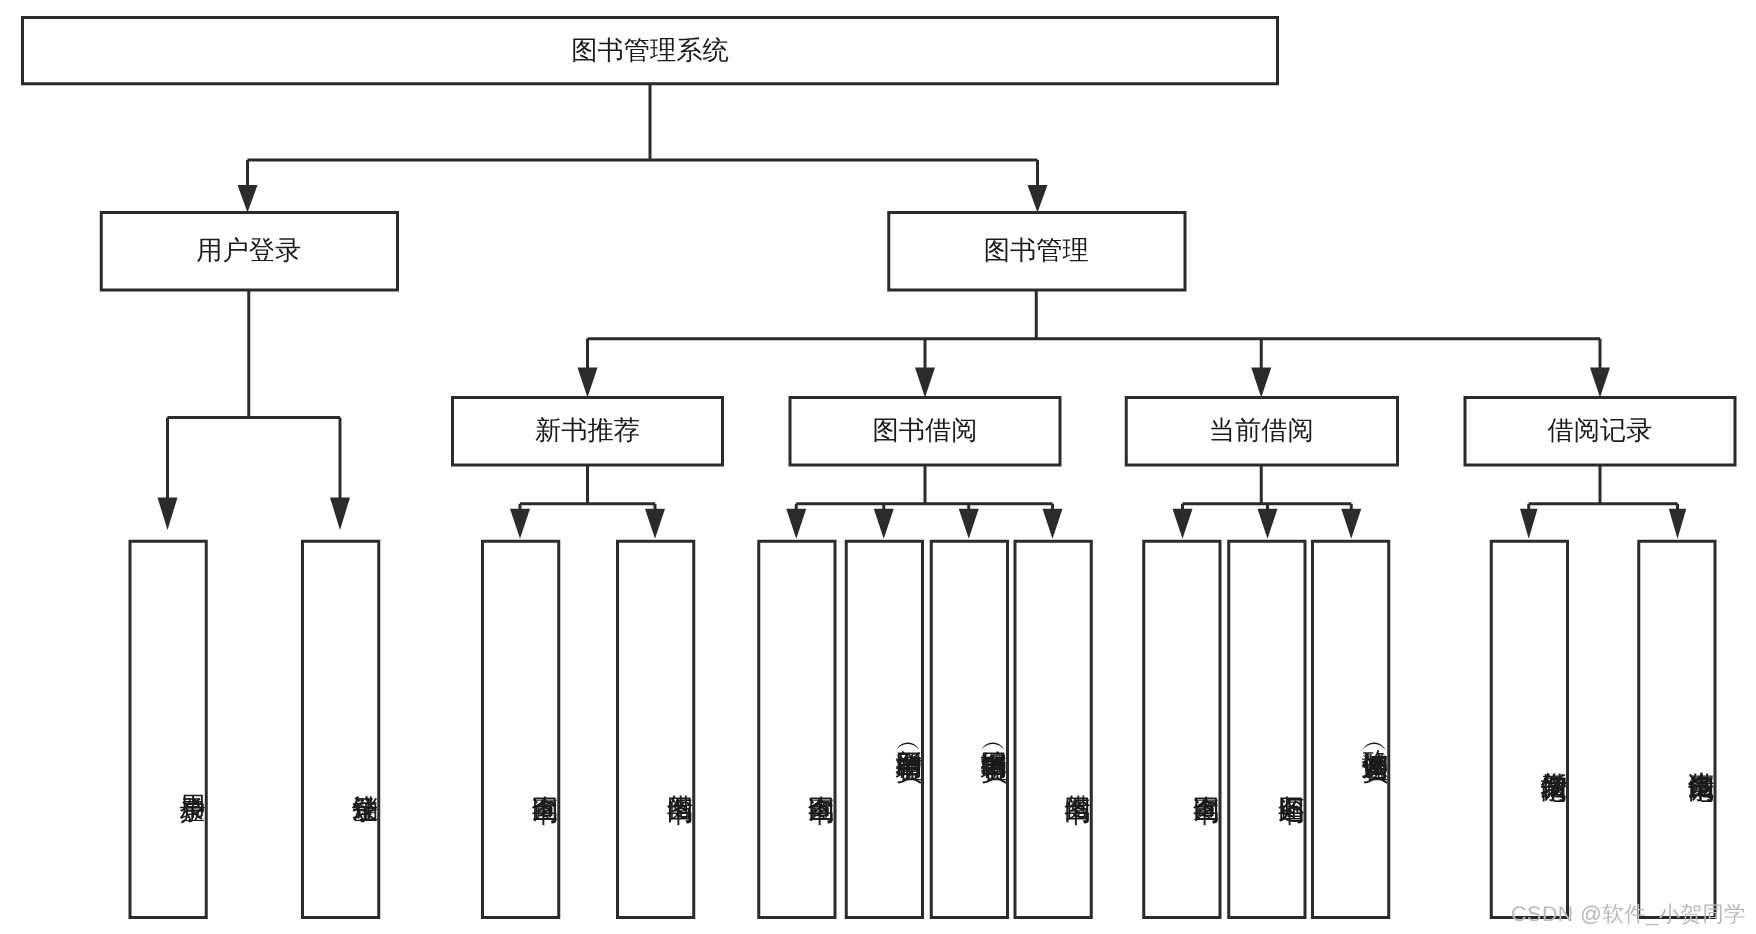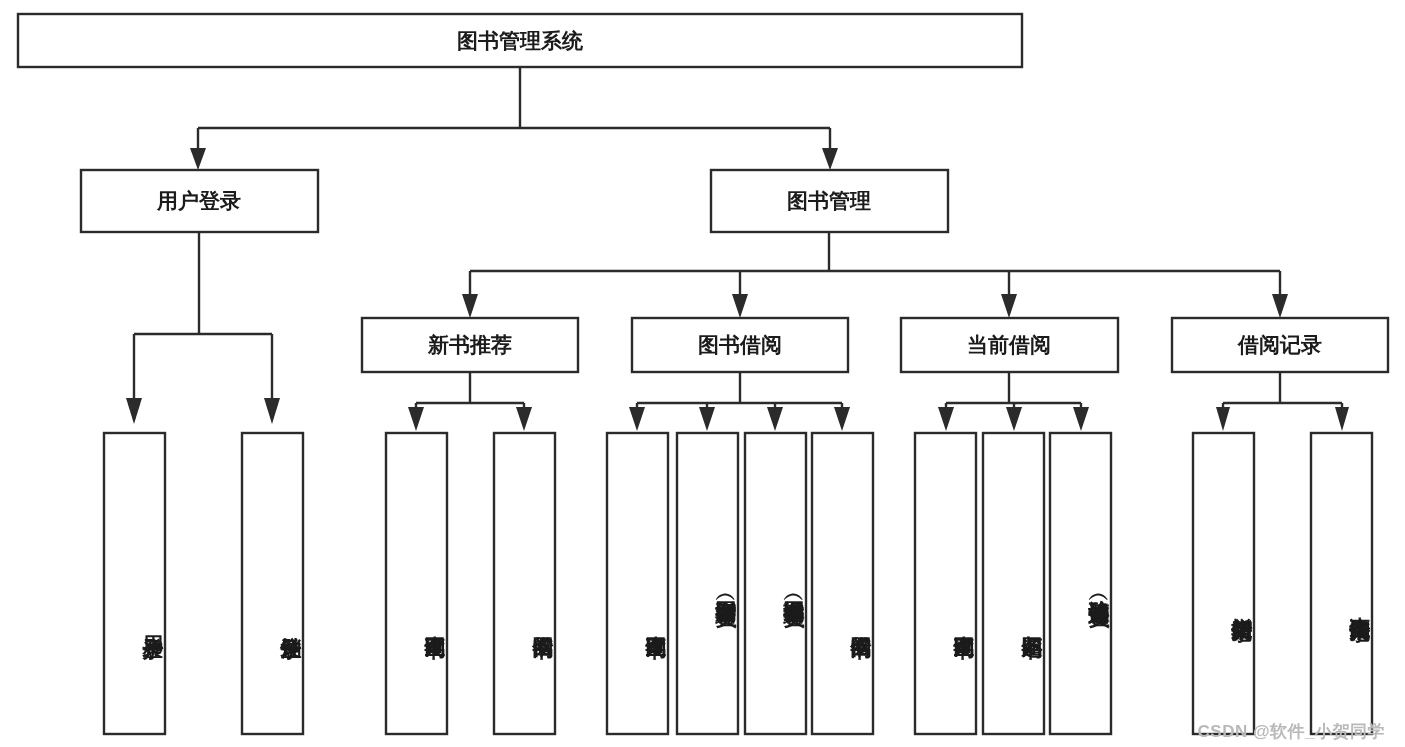--- a/index.html
+++ b/index.html
@@ -11,21 +11,20 @@
     width: 1405px;
     height: 747px;
     font-family: "Liberation Sans", "DejaVu Sans", sans-serif;
     overflow: hidden;
     position: relative;
   }
   #diagram-root {
     position: relative;
     width: 1405px;
     height: 747px;
-    font-weight: bold;
   }
   svg.flow {
     position: absolute;
     left: 0;
     top: 0;
     width: 1405px;
     height: 747px;
   }
   .node-rect {
     fill: #ffffff;
@@ -62,21 +61,21 @@
     letter-spacing: 1px;
     text-align: center;
     display: flex;
     align-items: flex-start;
     justify-content: center;
     pointer-events: none;
     user-select: none;
   }
   .watermark {
     position: absolute;
-    right: 20px;
+    right: 8px;
     bottom: 4px;
     font-family: "Liberation Sans", "DejaVu Sans", sans-serif;
     font-size: 17px;
     color: #b9b9b9;
     white-space: nowrap;
     letter-spacing: 0.5px;
   }
 </style>
 </head>
 <body>

